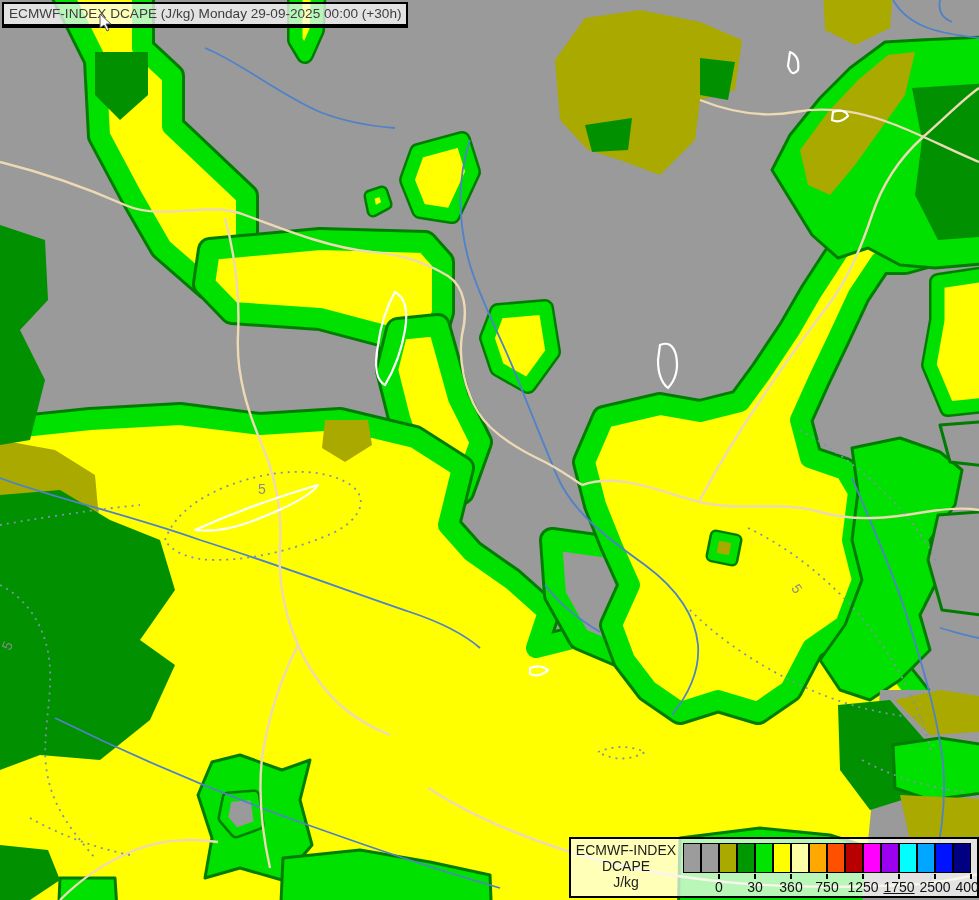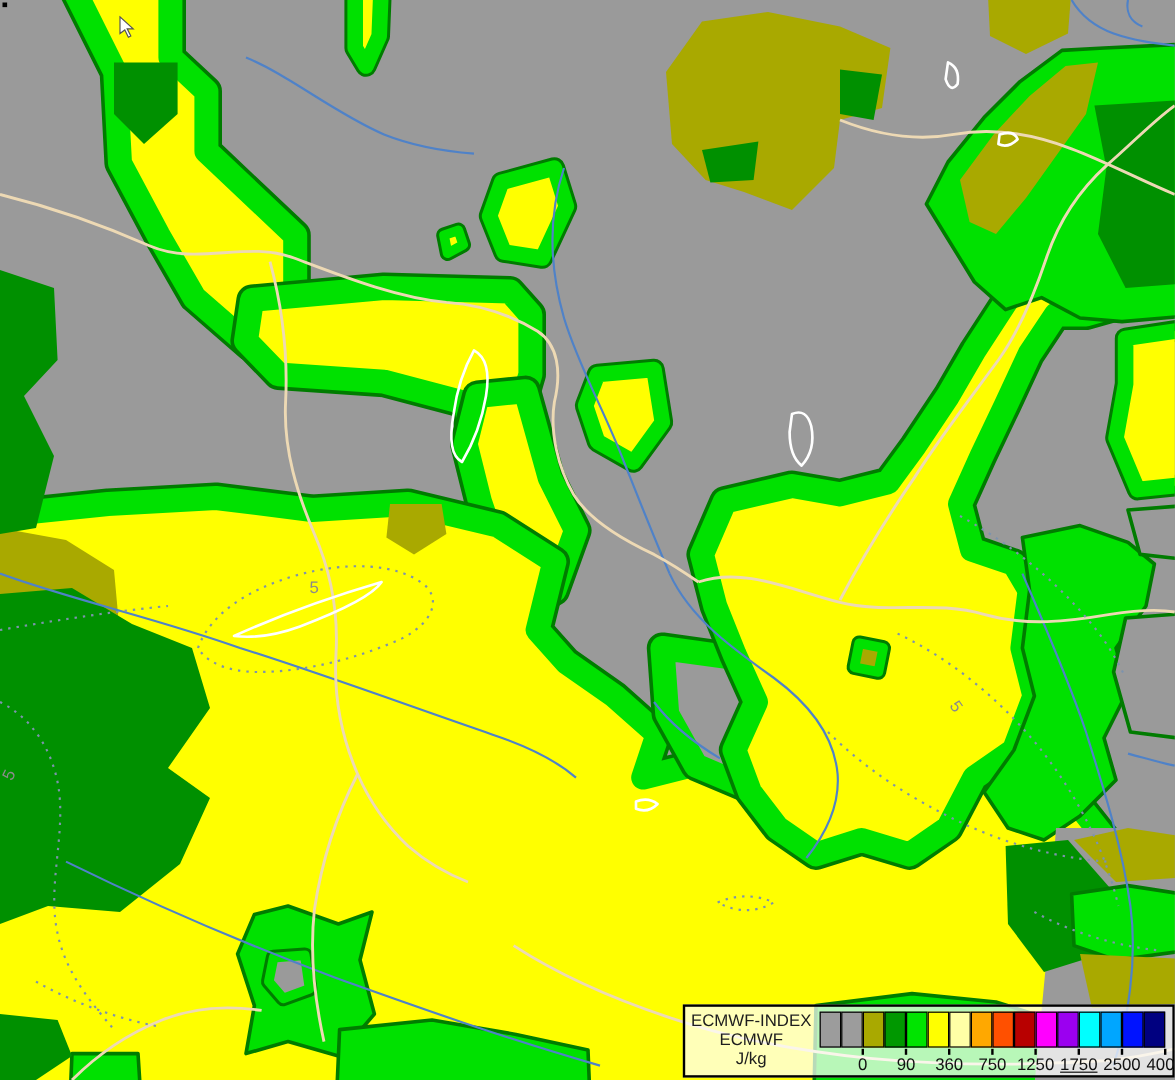--- a/index.html
+++ b/index.html
@@ -175,30 +175,31 @@
   </g>
 
   <g>
     <text class="clabel" x="258" y="494">5</text>
     <text class="clabel" x="4" y="650" transform="rotate(-65 8 646)">5</text>
     <text class="clabel" x="792" y="594" transform="rotate(55 797 590)">5</text>
   </g>
 </svg>
 
 <div id="titlebox">
+  <div class="trow trow-divider">ECMWF-INDEX DCAPE (J/kg) Monday 29-09-2025 00:00 (+30h)</div>
 </div>
 
 <svg id="cursor" width="14" height="20">
   <path d="M1,1 L1,15 L5,12 L8,18 L10,17 L7,11 L12,11 Z" fill="#fff" stroke="#555" stroke-width="1"></path>
 </svg>
 
 <div id="legend">
   <div class="legend-titles">
     <div>ECMWF-INDEX</div>
-    <div>ECMWF</div>
+    <div>DCAPE</div>
     <div>J/kg</div>
   </div>
   <div class="legend-bar-wrap">
     <div class="lbar">
         <div class="lbox" style="background: rgb(156, 156, 156);"></div>
         <div class="lbox" style="background: rgb(156, 156, 156);"></div>
         <div class="lbox" style="background: rgb(169, 169, 0);"></div>
         <div class="lbox" style="background: rgb(0, 152, 0);"></div>
         <div class="lbox" style="background: rgb(0, 228, 0);"></div>
         <div class="lbox" style="background: rgb(255, 255, 0);"></div>
@@ -210,21 +211,21 @@
         <div class="lbox" style="background: rgb(155, 0, 240);"></div>
         <div class="lbox" style="background: rgb(0, 255, 255);"></div>
         <div class="lbox" style="background: rgb(0, 166, 255);"></div>
         <div class="lbox" style="background: rgb(0, 19, 255);"></div>
         <div class="lbox" style="background: rgb(0, 0, 128);"></div>
       </div>
     <div>
         <div class="ltick" style="left: 37px;"></div>
         <div class="llab" style="left: 38px;">0</div>
         <div class="ltick" style="left: 73px;"></div>
-        <div class="llab" style="left: 74px;">90</div>
+        <div class="llab" style="left: 74px;">30</div>
         <div class="ltick" style="left: 109px;"></div>
         <div class="llab" style="left: 110px;">360</div>
         <div class="ltick" style="left: 145px;"></div>
         <div class="llab" style="left: 146px;">750</div>
         <div class="ltick" style="left: 181px;"></div>
         <div class="llab" style="left: 182px; text-align: center;">1250</div>
         <div class="ltick" style="left: 217px;"></div>
         <div class="llab" style="left: 218px; text-decoration: underline;">1750</div>
         <div class="ltick" style="left: 253px;"></div>
         <div class="llab" style="left: 254px;">2500</div>

